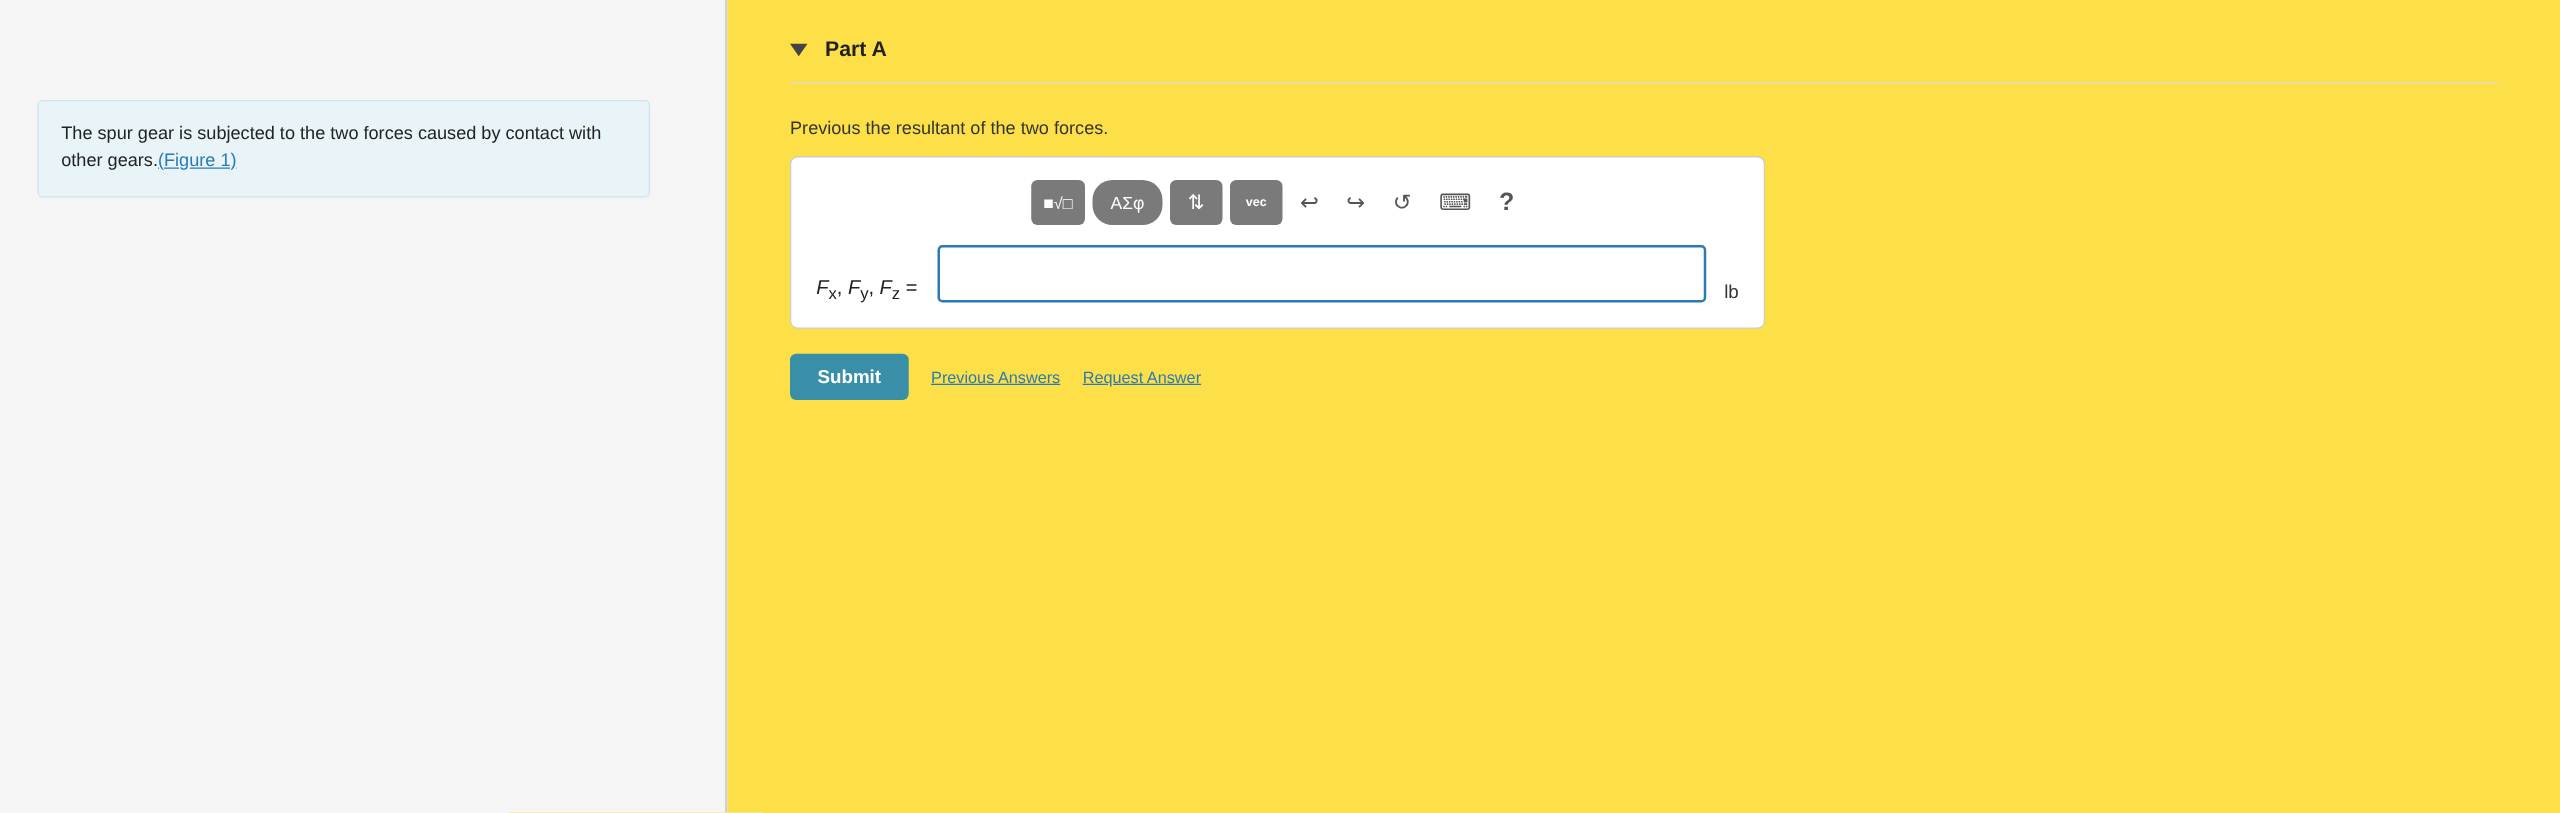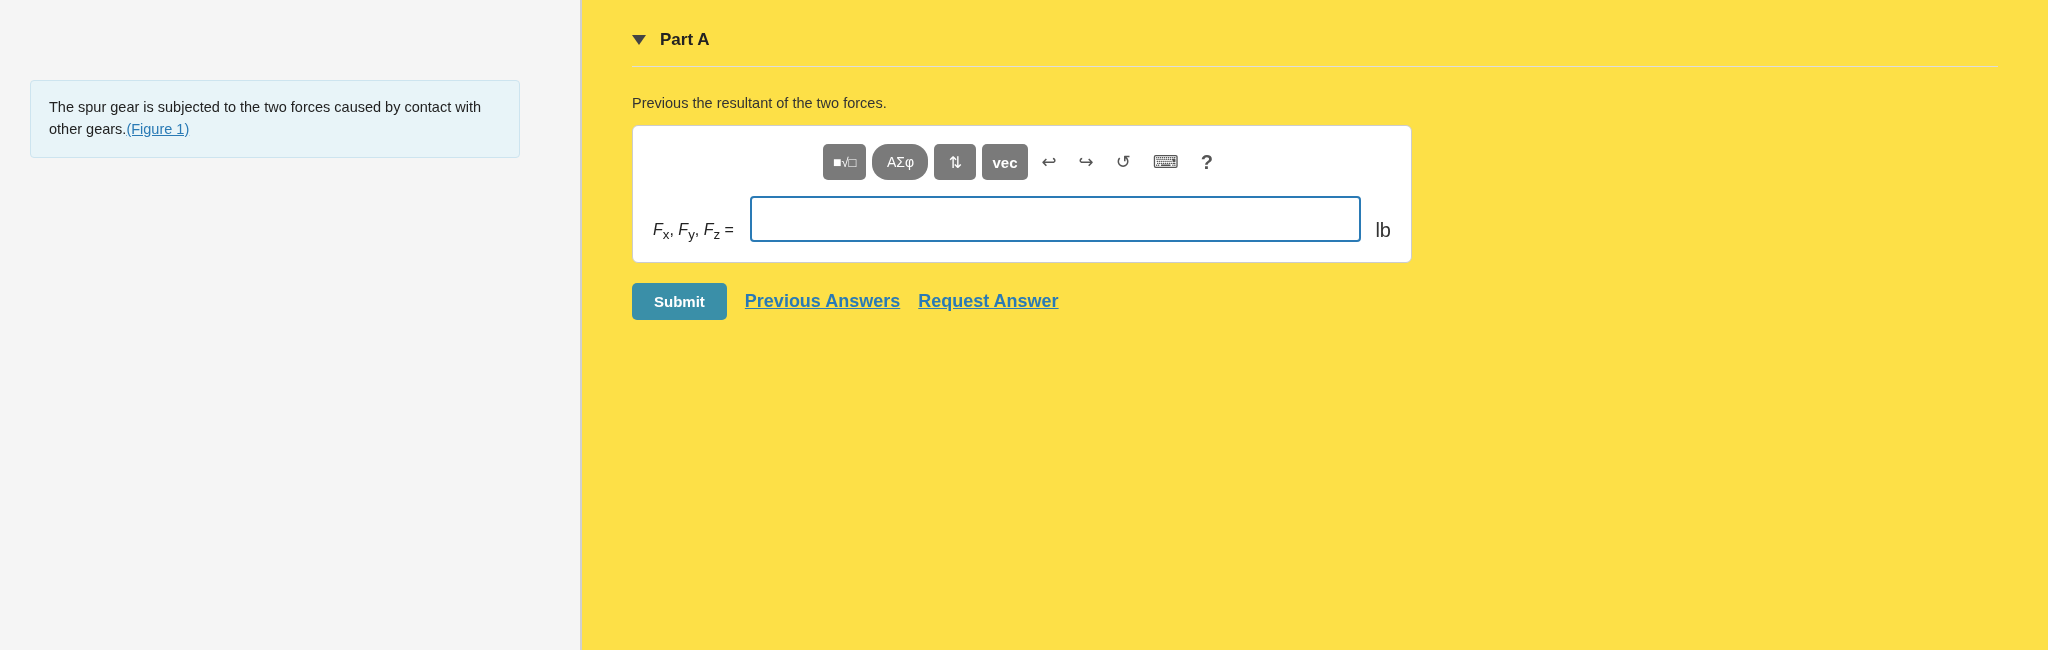--- a/index.html
+++ b/index.html
@@ -176,21 +176,21 @@
       height: 46px;
       border: 2px solid #2a7ab5;
       border-radius: 4px;
       font-size: 15px;
       padding: 0 10px;
       outline: none;
       background: #fff;
     }
 
     .unit-label {
-      font-size: 20px;
+      font-size: 15px;
       color: #333;
       margin-left: 4px;
       white-space: nowrap;
     }
 
     .bottom-actions {
       display: flex;
       align-items: center;
       gap: 18px;
       margin-top: 20px;
@@ -203,34 +203,33 @@
       border-radius: 5px;
       padding: 10px 22px;
       font-size: 15px;
       font-weight: 600;
       cursor: pointer;
     }
 
     .link-btn {
       color: #2a7ab5;
       text-decoration: underline;
-      font-size: 18px;
+      font-size: 13px;
       background: none;
       border: none;
       cursor: pointer;
       padding: 0;
-      font-weight: bold;
     }
 
     .sqrt-symbol {
       font-size: 13px;
     }
 
     .toolbar-vec {
-      font-size: 15px;
+      font-size: 10px;
       font-weight: 600;
     }
 
     .toolbar-sort {
       font-size: 16px;
     }
   </style>
 </head>
 <body>
 

